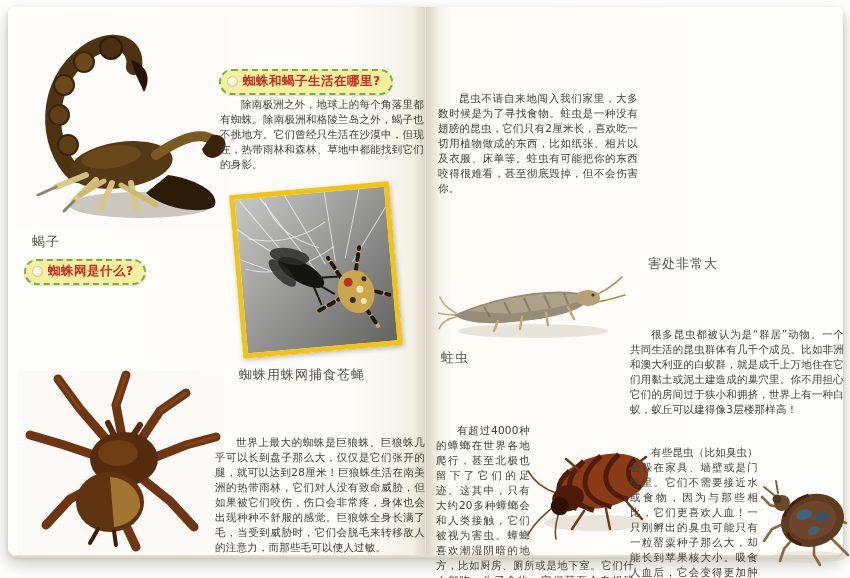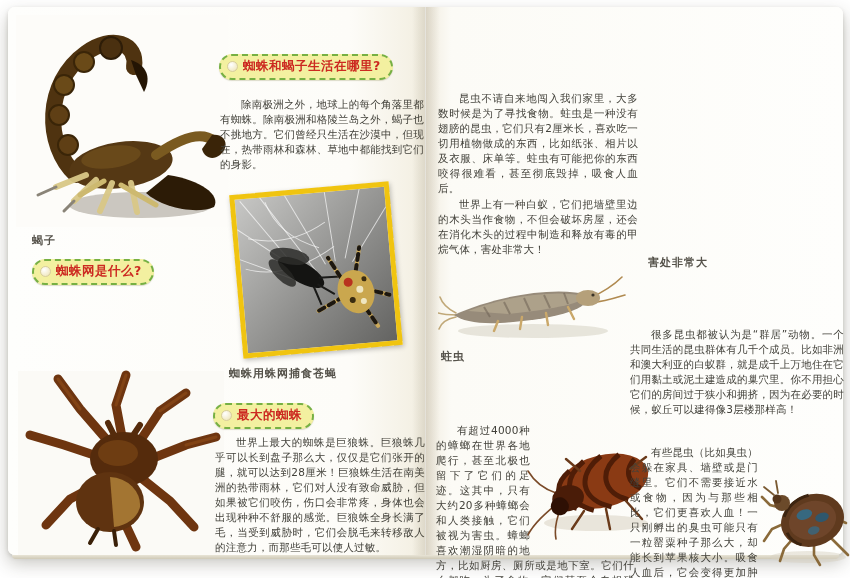--- a/index.html
+++ b/index.html
@@ -44,21 +44,21 @@
   .heading .htext{
     font-size:12.5px;font-weight:bold;color:#cc2a21;letter-spacing:.5px;
   }
 
   .para{
     position:absolute;margin:0;
     font-size:10.5px;line-height:15px;color:#42413a;
     text-align:justify;text-indent:2em;letter-spacing:.2px;
   }
   .caption{
-    position:absolute;font-size:11px;font-weight:bold;color:#55524a;letter-spacing:1px;text-align:right;
+    position:absolute;font-size:13px;font-weight:normal;color:#55524a;letter-spacing:1px;text-align:right;
   }
   .wrap-spacer{display:block;float:right;}
 
   .photo-web{
     position:absolute;left:228px;top:181px;width:150px;height:154px;
     background:linear-gradient(135deg,#c7c7c5 0%,#9a9a98 45%,#636361 100%);
     border:5px solid #f0c410;transform:rotate(-5deg);
     box-shadow:1px 2px 5px rgba(0,0,0,.25);
   }
   .img-abs{position:absolute;}
@@ -87,21 +87,21 @@
       <path d="M140,140 C166,122 186,116 198,126" fill="none" stroke="#7a5a20" stroke-width="10" stroke-linecap="round"></path>
       <path d="M196,120 C210,118 214,132 204,140 C196,146 188,142 186,134 Z" fill="#3a2408"></path>
       <path d="M80,165 L58,186 M96,168 L84,196 M115,168 L121,197 M70,160 L40,172" stroke="#d9c887" stroke-width="6" stroke-linecap="round" opacity="0.95"></path>
       <path d="M105,170 L140,190 M88,166 L64,180" stroke="#cdb970" stroke-width="5" stroke-linecap="round"></path>
       <path d="M40,172 L22,180 M58,186 L48,196" stroke="#8a8478" stroke-width="3" stroke-linecap="round"></path>
     </svg>
     <div class="caption" style="left:24px;top:226px">
       <span>蝎子</span>
     </div>
 
-    <div class="heading" style="left:211px;top:47px">
+    <div class="heading" style="left:211px;top:62px">
       <span class="bullet"></span>
       <span class="htext">蜘蛛和蝎子生活在哪里?</span>
     </div>
     <p class="para" style="left:212px;top:90px;width:204px">
       <span>除南极洲之外，地球上的每个角落里都有蜘蛛。除南极洲和格陵兰岛之外，蝎子也不挑地方。它们曾经只生活在沙漠中，但现在，热带雨林和森林、草地中都能找到它们的身影。</span>
     </p>
 
     <div class="photo-web">
       <svg width="150" height="154" viewBox="0 0 150 154">
         <g stroke="rgba(255,255,255,0.65)" stroke-width="1" fill="none">
@@ -119,25 +119,25 @@
           <path d="M104,96 L88,66 M112,92 L120,58 M100,106 L74,118 M116,110 L132,138 M122,100 L146,108" stroke="#1c1710" stroke-width="4" stroke-linecap="round" stroke-dasharray="6 5"></path>
           <ellipse cx="113" cy="102" rx="18" ry="22" fill="#caa74e" transform="rotate(-15 113 102)"></ellipse>
           <circle cx="106" cy="92" r="4.5" fill="#b8321f"></circle>
           <circle cx="117" cy="100" r="3.5" fill="#efe6c0"></circle>
           <circle cx="109" cy="110" r="3" fill="#3a2c10"></circle>
           <circle cx="120" cy="112" r="3" fill="#efe6c0"></circle>
           <circle cx="122" cy="90" r="2.5" fill="#3a2c10"></circle>
         </g>
       </svg>
     </div>
-    <div class="caption" style="left:221px;top:359px">
+    <div class="caption" style="left:231px;top:359px">
       <span>蜘蛛用蛛网捕食苍蝇</span>
     </div>
 
-    <div class="heading" style="left:24px;top:252px">
+    <div class="heading" style="left:16px;top:252px">
       <span class="bullet"></span>
       <span class="htext">蜘蛛网是什么?</span>
     </div>
 
     <svg class="img-abs" style="left:10px;top:360px" width="206" height="190" viewBox="0 0 206 190">
       <rect x="0" y="4" width="206" height="184" fill="#fbfaf6"></rect>
       <g stroke="#6e3510" stroke-width="9" stroke-linecap="round" fill="none">
         <path d="M95,80 L62,42 L40,12"></path>
         <path d="M105,75 L98,38 L108,8"></path>
         <path d="M118,80 L142,44 L168,26"></path>
@@ -151,36 +151,29 @@
         <path d="M62,42 L40,12 M98,38 L108,8 M142,44 L168,26 M168,78 L198,70"></path>
       </g>
       <ellipse cx="106" cy="92" rx="34" ry="27" fill="#552b0c"></ellipse>
       <ellipse cx="100" cy="86" rx="20" ry="13" fill="#6e3d12"></ellipse>
       <ellipse cx="92" cy="135" rx="34" ry="30" fill="#5f3310"></ellipse>
       <path d="M92,110 A32,28 0 0 1 122,140 A30,26 0 0 1 96,160 Z" fill="#b98c3e" opacity="0.75"></path>
       <path d="M80,162 L72,176 M96,164 L98,178" stroke="#3a2008" stroke-width="4" stroke-linecap="round"></path>
       <path d="M96,68 L90,56 M114,70 L122,58" stroke="#552b0c" stroke-width="6" stroke-linecap="round"></path>
     </svg>
 
-    <div class="heading" style="left:205px;top:396px">
-      <span class="bullet"></span>
-      <span class="htext">最大的蜘蛛</span>
-    </div>
     <p class="para" style="left:207px;top:428px;width:210px">
       <span>世界上最大的蜘蛛是巨狼蛛。巨狼蛛几乎可以长到盘子那么大，仅仅是它们张开的腿，就可以达到28厘米！巨狼蛛生活在南美洲的热带雨林，它们对人没有致命威胁，但如果被它们咬伤，伤口会非常疼，身体也会出现种种不舒服的感觉。巨狼蛛全身长满了毛，当受到威胁时，它们会脱毛来转移敌人的注意力，而那些毛可以使人过敏。</span>
     </p>
   </div>
 
   <div class="page page-right">
 
     <p class="para" style="left:12px;top:84px;width:200px">
-      <span>昆虫不请自来地闯入我们家里，大多数时候是为了寻找食物。蛀虫是一种没有翅膀的昆虫，它们只有2厘米长，喜欢吃一切用植物做成的东西，比如纸张、相片以及衣服、床单等。蛀虫有可能把你的东西咬得很难看，甚至彻底毁掉，吸食人血后。</span>
-    </p>
-    <p class="para" style="left:12px;top:190px;width:200px">
-      <span>世界上有一种白蚁，它们把墙壁里边的木头当作食物，不但会破坏房屋，还会在消化木头的过程中制造和释放有毒的甲烷气体，害处非常大！</span>
+      <span>昆虫不请自来地闯入我们家里，大多数时候是为了寻找食物。蛀虫是一种没有翅膀的昆虫，它们只有2厘米长，喜欢吃一切用植物做成的东西，比如纸张、相片以及衣服、床单等。蛀虫有可能把你的东西咬得很难看，甚至彻底毁掉，但不会伤害你。</span>
     </p>
 
     <svg class="img-abs" style="left:12px;top:262px" width="188" height="78" viewBox="0 0 188 78">
       <ellipse cx="95" cy="62" rx="75" ry="7" fill="#d9d5c8" opacity="0.6"></ellipse>
       <path d="M150,30 C168,22 178,14 184,8 M152,34 C170,32 180,28 187,26" stroke="#b08a50" stroke-width="1.6" fill="none" stroke-linecap="round"></path>
       <path d="M18,44 C10,40 4,34 2,28 M18,48 C8,50 3,54 1,60 M20,46 C12,46 6,46 0,44" stroke="#c0a878" stroke-width="1.6" fill="none" stroke-linecap="round"></path>
       <path d="M16,46 C55,28 115,16 152,26 C150,40 122,50 62,54 C40,55 24,52 16,46 Z" fill="#978b7a"></path>
       <path d="M30,42 C65,28 115,20 148,27 C147,33 120,40 70,45 Z" fill="#b3a68f" opacity="0.8"></path>
       <path d="M46,38 L52,48 M66,33 L72,45 M86,29 L92,42 M106,26 L112,39 M126,24 L130,35" stroke="#6e6255" stroke-width="2" opacity="0.55"></path>
       <ellipse cx="150" cy="29" rx="12" ry="8" fill="#b5a07a"></ellipse>
@@ -207,21 +200,21 @@
         <circle cx="30" cy="66" r="9" fill="#2e1004"></circle>
       </g>
       <path d="M58,80 L46,98 M80,78 L84,98 M100,70 L116,88 M54,40 L40,28 M104,38 L120,26" stroke="#6a3a1a" stroke-width="2.4" stroke-linecap="round"></path>
     </svg>
 
     <div class="caption" style="left:222px;top:248px">
       <span>害处非常大</span>
     </div>
 
     <p class="para" style="left:204px;top:320px;width:214px">
-      <span>很多昆虫都被认为是“群居”动物。一个共同生活的昆虫群体有几千个成员。比如非洲和澳大利亚的白蚁群，就是成千上万地住在它们用黏土或泥土建造成的巢穴里。你不用担心它们的房间过于狭小和拥挤，因为在必要的时候，蚁丘可以建得像3层楼那样高！</span>
+      <span>很多昆虫都被认为是“群居”动物。一个共同生活的昆虫群体有几千个成员。比如非洲和澳大利亚的白蚁群，就是成千上万地住在它们用黏土或泥土建造成的巢穴里。你不用担心它们的房间过于狭小和拥挤，世界上有一种白蚁，蚁丘可以建得像3层楼那样高！</span>
     </p>
 
     <p class="para" style="left:204px;top:438px;width:214px">
       <span class="wrap-spacer" style="width:86px;height:100px;margin-top:28px"></span>
       <span>有些昆虫（比如臭虫）会躲在家具、墙壁或是门缝里。它们不需要接近水或食物，因为与那些相比，它们更喜欢人血！一只刚孵出的臭虫可能只有一粒罂粟种子那么大，却能长到苹果核大小。吸食人血后，它会变得更加肿大，并且会变成红色！</span>
     </p>
 
     <svg class="img-abs" style="left:330px;top:462px" width="98" height="100" viewBox="0 0 98 100">
       <ellipse cx="52" cy="88" rx="38" ry="6" fill="#d8d2c2" opacity="0.5"></ellipse>
       <g stroke="#8a6a3a" stroke-width="2.6" stroke-linecap="round" fill="none">

